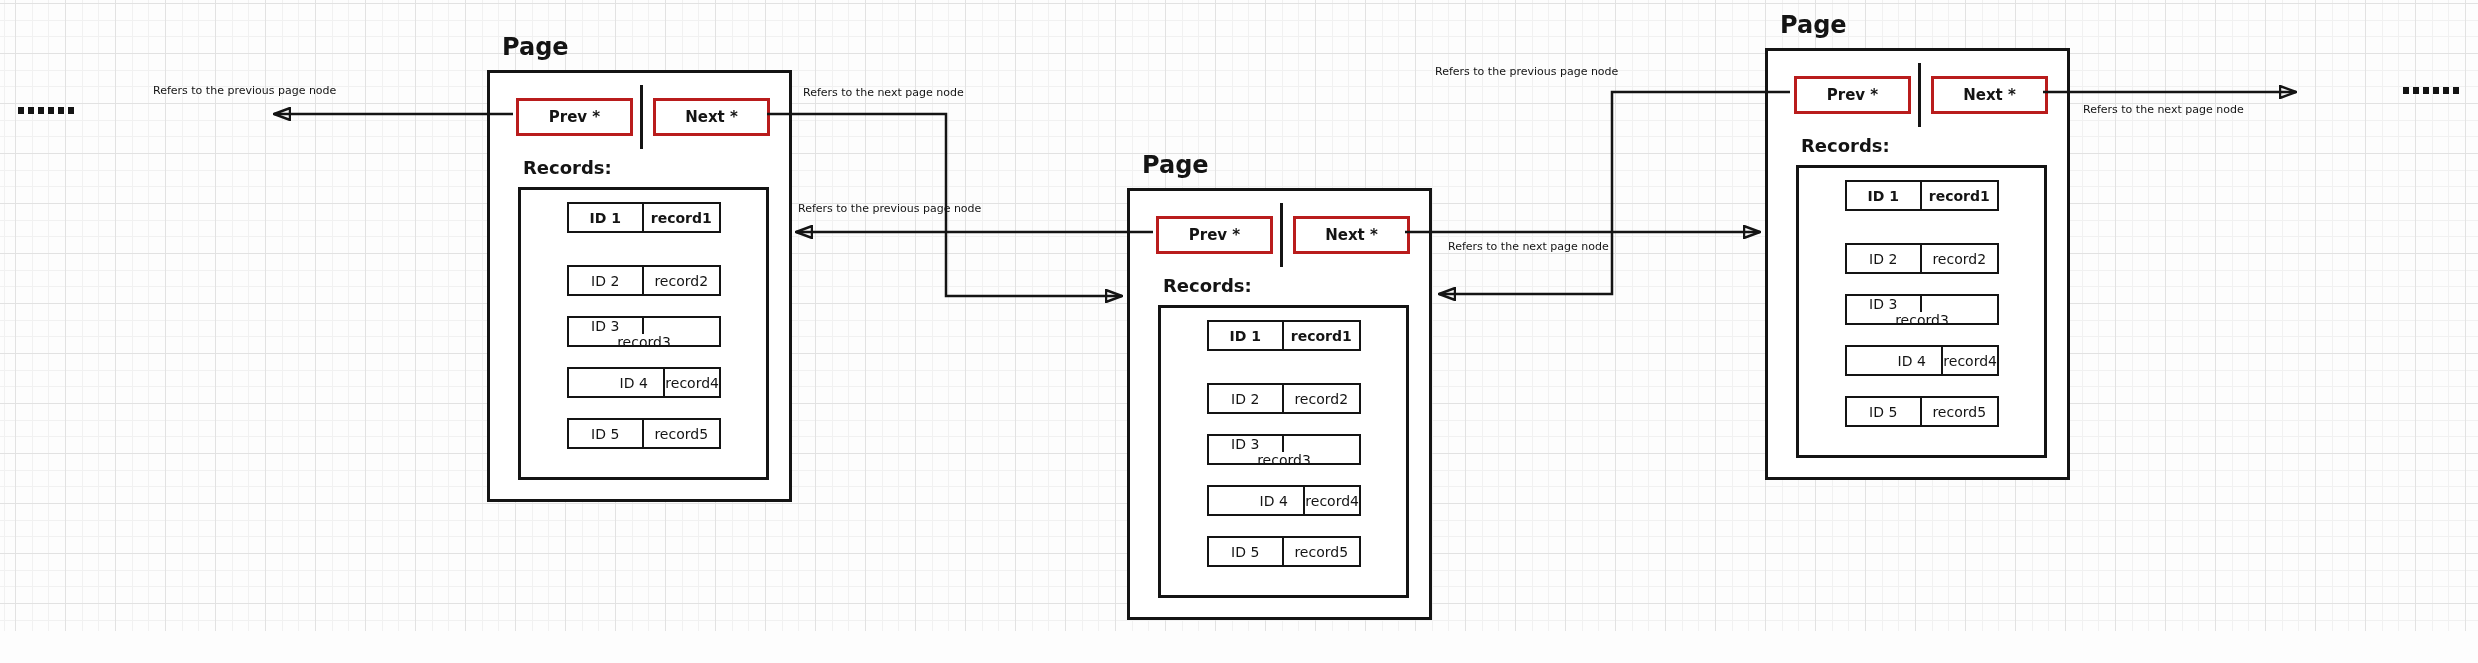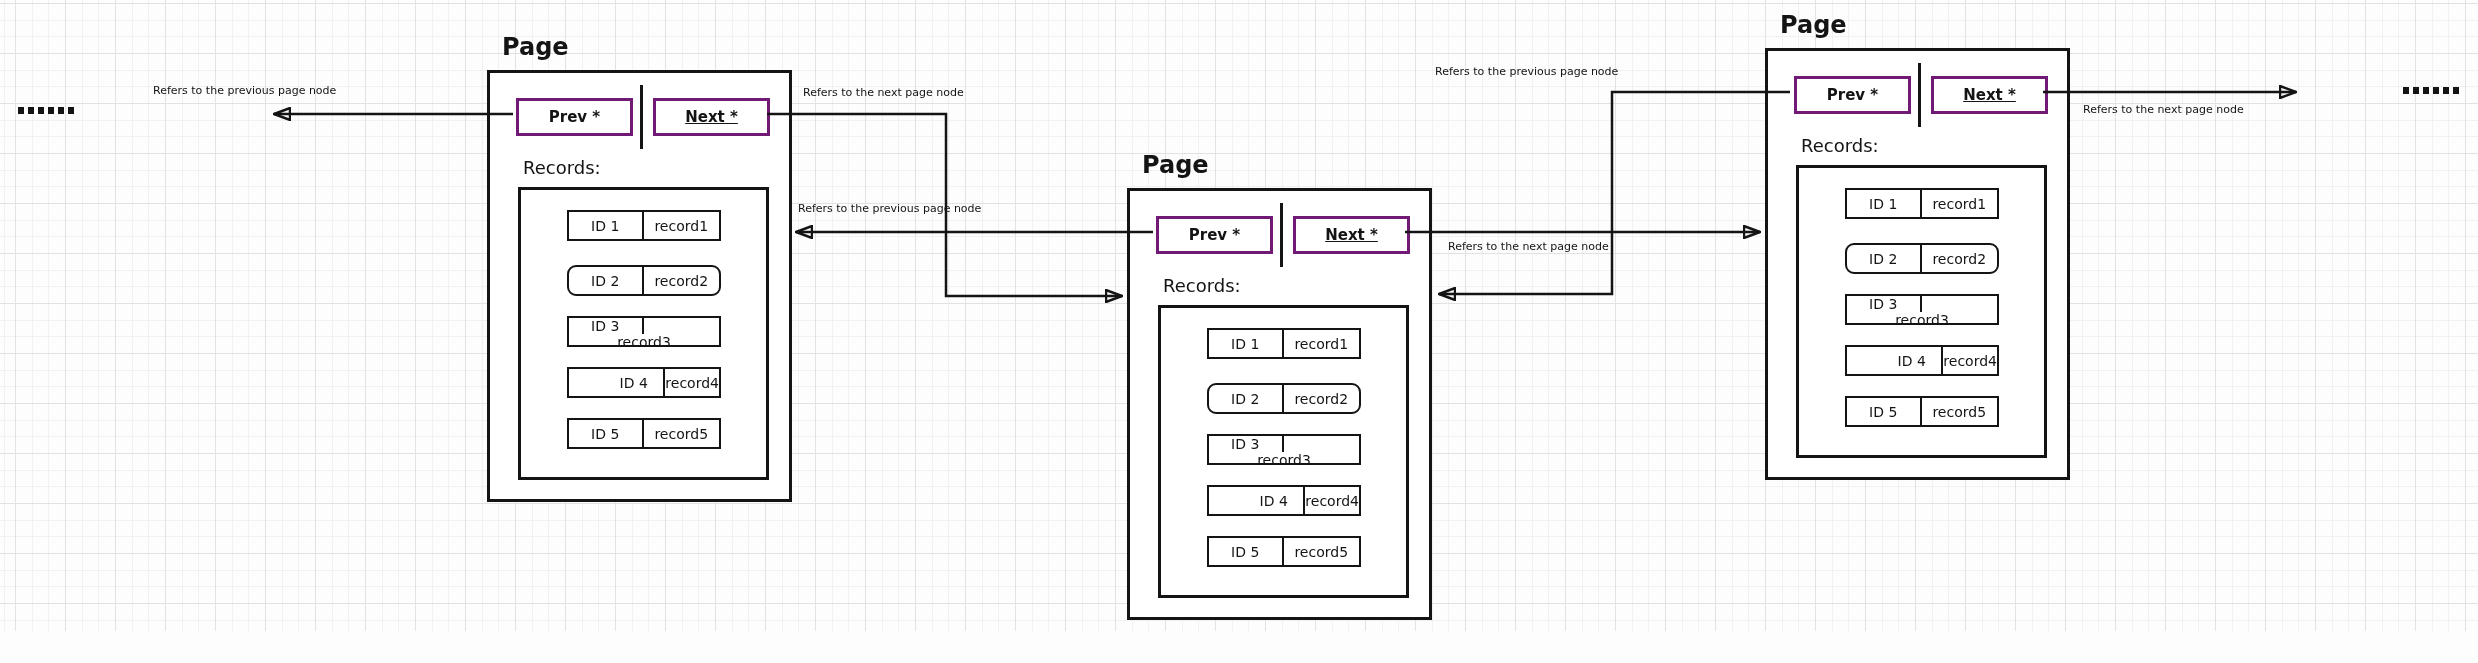--- a/index.html
+++ b/index.html
@@ -32,51 +32,51 @@
   #page2 { left:1765px; top:48px;  }
 
   .page-title {
     position:absolute; left:12px; top:-39px;
     font-size:24px; font-weight:700; line-height:26px;
     white-space:nowrap;
   }
   .pn-box {
     position:absolute; top:25px;
     width:117px; height:38px;
-    border:3px solid #701a75; background:#fff;
+    border:3px solid #b91c1c; background:#fff;
     box-sizing:border-box;
     display:flex; align-items:center; justify-content:center;
     font-size:15px; font-weight:700; white-space:nowrap;
   }
   .pn-prev { left:26px; }
-  .pn-next { left:163px;text-decoration:underline; }
+  .pn-next { left:163px; }
   .pn-divider {
     position:absolute; left:150px; top:12px;
     width:3px; height:64px; background:#141414;
   }
   .records-label {
     position:absolute; left:33px; top:84px;
-    font-size:18px; font-weight:400; white-space:nowrap;
+    font-size:18px; font-weight:700; white-space:nowrap;
   }
   .records-box {
     position:absolute; left:28px; top:114px;
     width:251px; height:293px;
     border:3px solid #141414; background:#fff;
     box-sizing:border-box;
   }
   .rec-row {
     position:absolute; left:46px;
     width:154px; height:31px;
     border:2.5px solid #141414; background:#fff;
     box-sizing:border-box;
     display:flex; align-items:stretch;
     font-size:14px;
   }
-  .rec-row.r0 { top:20px;  }
-  .rec-row.r1 { top:75px;border-radius:9px;  }
+  .rec-row.r0 { top:12px;font-weight:bold;  }
+  .rec-row.r1 { top:75px;  }
   .rec-row.r2 { top:126px;flex-direction:column; }
   .rec-row.r3 { top:177px;padding-left:35px; }
   .rec-row.r4 { top:228px; }
   .rec-id {
     width:74.5px; box-sizing:border-box;
     border-right:2.5px solid #141414;
     display:flex; align-items:center; justify-content:center;
     white-space:nowrap;
   }
   .rec-val {

